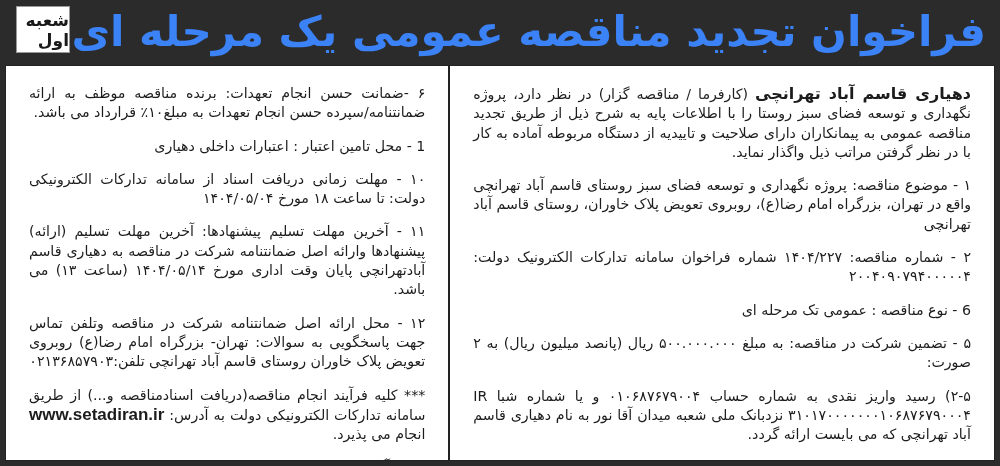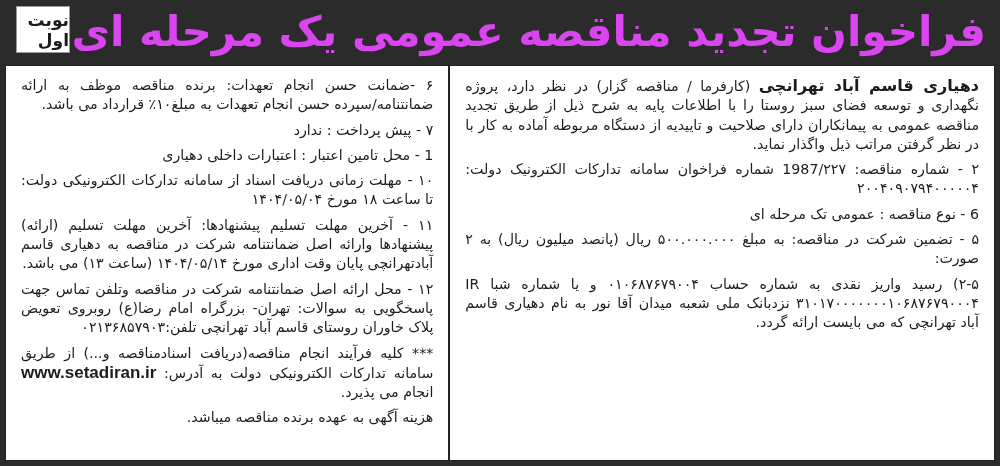--- a/index.html
+++ b/index.html
@@ -1,49 +1,49 @@
 <!DOCTYPE html>
 <html><head>
 <meta charset="utf-8">
 <style>
   html, body { margin:0; padding:0; }
   body { width:1000px; height:466px; background:#2b2b2b; overflow:hidden; font-family:"DejaVu Sans", sans-serif; }
   .notice { position:relative; width:1000px; height:466px; background:#2b2b2b; box-sizing:border-box; }
   .header { position:absolute; left:0; top:0; width:1000px; height:66px; background:#2b2b2b; }
-  .title { position:absolute; right:14px; top:4px; color:#d946ef; font-weight:bold; font-size:42px; line-height:56px; direction:rtl; white-space:nowrap; letter-spacing:-1px; }
+  .title { position:absolute; right:14px; top:4px; color:#3b82f6; font-weight:bold; font-size:42px; line-height:56px; direction:rtl; white-space:nowrap; letter-spacing:-1px; }
   .badge { position:absolute; left:16px; top:6px; width:52px; height:45px; background:#ffffff; border:1px solid #999; color:#1a1a1a; font-weight:bold; font-size:17px; display:flex; align-items:center; justify-content:center; direction:rtl; }
   .body { position:absolute; left:5px; top:65px; width:990px; height:396px; background:#ffffff; display:flex; flex-direction:row-reverse; border:1px solid #222; box-sizing:border-box; }
   .col { box-sizing:border-box; height:100%; direction:rtl; text-align:justify; color:#1c1c1c; font-size:14.2px; line-height:19.3px; padding:4px 9px 0 9px; overflow:hidden; }
   .col-right { width:601px; border-left:2px solid #222; }
   .col-left { width:487px; }
-  .col p { margin:6px; }
+  .col p { margin:14px; }
   .org { font-weight:bold; font-size:16px; }
   .url { font-family:"Liberation Sans", sans-serif; font-weight:bold; font-size:17px; direction:ltr; unicode-bidi:embed; }
 </style>
 </head>
 <body>
 
 <div class="notice">
   <div class="header">
     <div class="title">فراخوان تجدید مناقصه عمومی یک مرحله ای</div>
-    <div class="badge">نوبت اول</div>
+    <div class="badge">شعبه اول</div>
   </div>
 
   <div class="body">
     <div class="col col-right">
       <p><span class="org">دهیاری قاسم آباد تهرانچی</span><span> (کارفرما / مناقصه گزار) در نظر دارد، پروژه نگهداری و توسعه فضای سبز روستا را با اطلاعات پایه به شرح ذیل از طریق تجدید مناقصه عمومی به پیمانکاران دارای صلاحیت و تاییدیه از دستگاه مربوطه آماده به کار با در نظر گرفتن مراتب ذیل واگذار نماید.</span></p>
-      <p>۲ - شماره مناقصه: 1987/۲۲۷ شماره فراخوان سامانه تدارکات الکترونیک دولت: ۲۰۰۴۰۹۰۷۹۴۰۰۰۰۰۴</p>
+      <p>۱ - موضوع مناقصه: پروژه نگهداری و توسعه فضای سبز روستای قاسم آباد تهرانچی واقع در تهران، بزرگراه امام رضا(ع)، روبروی تعویض پلاک خاوران، روستای قاسم آباد تهرانچی</p>
+      <p>۲ - شماره مناقصه: ۱۴۰۴/۲۲۷ شماره فراخوان سامانه تدارکات الکترونیک دولت: ۲۰۰۴۰۹۰۷۹۴۰۰۰۰۰۴</p>
       <p>6 - نوع مناقصه : عمومی تک مرحله ای</p>
       <p>۵ - تضمین شرکت در مناقصه: به مبلغ ۵۰۰.۰۰۰.۰۰۰ ریال (پانصد میلیون ریال) به ۲ صورت:</p>
       <p>۲-۵) رسید واریز نقدی به شماره حساب ۰۱۰۶۸۷۶۷۹۰۰۴ و یا شماره شبا IR ۳۱۰۱۷۰۰۰۰۰۰۰۱۰۶۸۷۶۷۹۰۰۰۴ نزدبانک ملی شعبه میدان آقا نور به نام دهیاری قاسم آباد تهرانچی که می بایست ارائه گردد.</p>
     </div>
 
     <div class="col col-left">
       <p>۶ -ضمانت حسن انجام تعهدات: برنده مناقصه موظف به ارائه ضمانتنامه/سپرده حسن انجام تعهدات به مبلغ۱۰٪ قرارداد می باشد.</p>
-      <p>۷ - پیش پرداخت : ندارد</p>
       <p>1 - محل تامین اعتبار : اعتبارات داخلی دهیاری</p>
       <p>۱۰ - مهلت زمانی دریافت اسناد از سامانه تدارکات الکترونیکی دولت: تا ساعت ۱۸ مورخ ۱۴۰۴/۰۵/۰۴</p>
       <p>۱۱ - آخرین مهلت تسلیم پیشنهادها: آخرین مهلت تسلیم (ارائه) پیشنهادها وارائه اصل ضمانتنامه شرکت در مناقصه به دهیاری قاسم آبادتهرانچی پایان وقت اداری مورخ ۱۴۰۴/۰۵/۱۴ (ساعت ۱۳) می باشد.</p>
       <p>۱۲ - محل ارائه اصل ضمانتنامه شرکت در مناقصه وتلفن تماس جهت پاسخگویی به سوالات: تهران- بزرگراه امام رضا(ع) روبروی تعویض پلاک خاوران روستای قاسم آباد تهرانچی تلفن:۰۲۱۳۶۸۵۷۹۰۳</p>
       <p><span>*** کلیه فرآیند انجام مناقصه(دریافت اسنادمناقصه و...) از طریق سامانه تدارکات الکترونیکی دولت به آدرس: </span><span class="url">www.setadiran.ir</span><span> انجام می پذیرد.</span></p>
       <p>هزینه آگهی به عهده برنده مناقصه میباشد.</p>
     </div>
   </div>
 </div>
 

